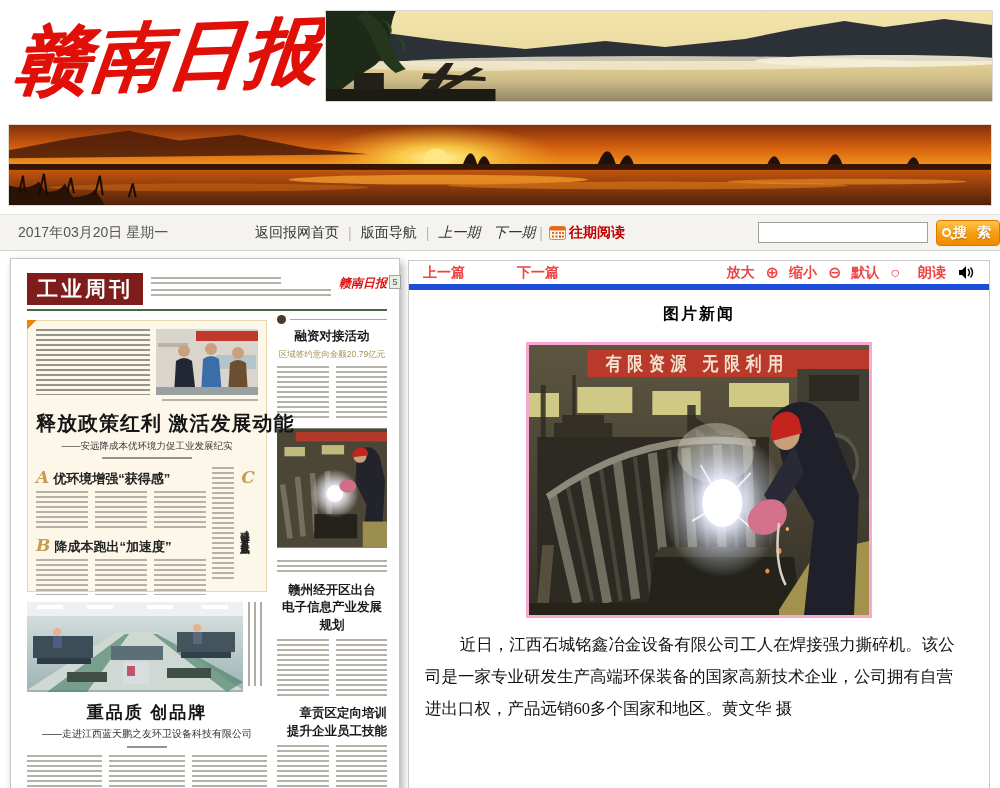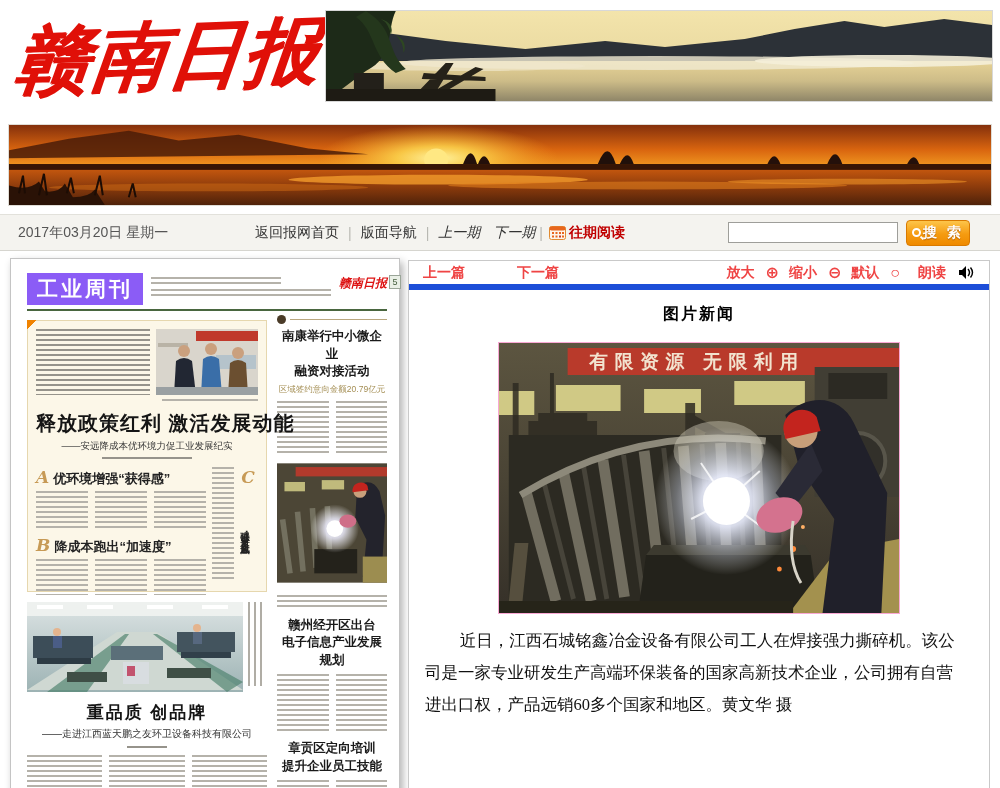--- a/index.html
+++ b/index.html
@@ -19,33 +19,33 @@
   
   #navbar { position:absolute; left:0; top:214px; width:1000px; height:37px; background:#f4f3ef;
     border-top:1px solid #e2e1db; border-bottom:1px solid #d6d5cf; display:flex; align-items:center; font-size:14px; color:#444; }
   #nav-date { margin-left:18px; width:210px; color:#555; }
   .navlinks { display:flex; align-items:center; margin-left:18px; }
   .navlink { color:#333; cursor:pointer; padding:0 9px; white-space:nowrap; }
   .navlink.nosep { padding-right:4px;font-style:italic; }
   .sep { color:#b8b8b2; }
   #past-reading { display:flex; align-items:center; margin-left:6px; cursor:pointer; }
   #past-reading .txt { color:#c00000; font-weight:bold; margin-left:3px; }
-  #searchzone { margin-left:auto; margin-right:30px; display:flex; align-items:center; }
+  #searchzone { margin-left:auto; display:flex; align-items:center; }
   #search-input { width:170px; height:21px; border:1px solid #9e9e9a; background:#fff; margin-right:8px; font-size:12px; padding:0 4px; }
   #search-btn { height:26px; width:64px; border:1px solid #d97a00; border-radius:4px; cursor:pointer;
     background:linear-gradient(#fdc54a,#f59b10 55%,#ef8a00); color:#fff; font-weight:bold; font-size:14px;
     display:flex; align-items:center; justify-content:center; text-shadow:0 1px 1px #b35f00; letter-spacing:3px; }
   #search-btn .mag { width:9px; height:9px; border:2px solid #fff; border-radius:50%; position:relative; margin-right:2px; flex:none; }
   #search-btn .mag::after { content:""; position:absolute; width:4px; height:2px; background:#fff; transform:rotate(45deg); left:6px; top:7px; }
 
   
   #thumb { position:absolute; left:10px; top:258px; width:390px; height:560px; background:#fff;
     border:1px solid #c4c4c4; box-shadow:3px 4px 8px rgba(0,0,0,.3); padding:14px 12px 0 16px; cursor:pointer; }
   .weekly-head { display:flex; align-items:flex-start; border-bottom:2px solid #49663f; padding-bottom:4px; }
-  .weekly-title { background:#8b5cf6; color:#fff; font-weight:bold; font-size:21px; letter-spacing:3px;
+  .weekly-title { background:#7f1d1d; color:#fff; font-weight:bold; font-size:21px; letter-spacing:3px;
     padding:5px 10px 6px; line-height:1; white-space:nowrap; }
   .weekly-meta { flex:1; margin:4px 8px 0 8px; }
   .mini-logo { display:flex; align-items:flex-start; margin-top:2px; }
   .mini-logo .red { color:#d11; font-weight:bold; font-style:italic; font-size:12px;
     font-family:"DejaVu Serif",serif; white-space:nowrap; }
   .mini-page { width:12px; height:14px; border:1px solid #9aa598; background:#e9efe6; font-size:9px;
     color:#46603f; text-align:center; line-height:13px; margin-left:2px; }
   .flines { background-image:repeating-linear-gradient(#b5b2aa 0 2px, transparent 2px 5px); }
   .flines.dark { background-image:repeating-linear-gradient(#96938b 0 2px, transparent 2px 5px); }
   .fcols { display:flex; gap:7px; }
@@ -91,21 +91,21 @@
 
   
   #panel { position:absolute; left:408px; top:260px; width:582px; height:560px; background:#fff; border:1px solid #c9c9c9; }
   #toolbar { height:29px; display:flex; align-items:center; border-bottom:6px solid #1d4ed8; padding:0 14px; font-size:14px; color:#ef4444;font-weight:bold; }
   .tb-link { cursor:pointer; margin-right:52px; }
   #tools { margin-left:auto; display:flex; align-items:center; }
   .tool { display:flex; align-items:center; cursor:pointer; margin-left:10px;gap:9px; }
   .tool .ticon { font-size:16px; margin-left:2px; line-height:1; }
   .tool svg { margin-left:3px; }
   #article-title { text-align:center; font-size:16px; font-weight:bold; color:#000; margin-top:14px; letter-spacing:2px; }
-  #photo-wrap { width:402px; margin:17px auto 0; border:1px solid #f9a8d4; }
+  #photo-wrap { width:346px; margin:17px auto 0; border:3px solid #f9a8d4; }
   #photo-wrap svg { display:block; width:100%; height:270px; }
   #caption { margin:11px 22px 0 16px; font-family:"Liberation Serif","DejaVu Serif",serif;
     font-size:16.5px; line-height:1.95; color:#111; text-indent:2.1em; }
 </style>
 </head>
 <body>
 
 <div id="page">
 
   <div id="logo">
@@ -329,21 +329,20 @@
             <div class="flines"></div>
           </div>
       </div>
 
       <div class="thumb-right">
         <div class="rc-icon">
             <span class="dot"></span>
             <span class="bar"></span>
           </div>
         <div class="rc-head">
-          <div>南康举行中小微企业</div>
           <div>融资对接活动</div>
         </div>
         <div class="rc-sub">区域签约意向金额20.79亿元</div>
         <div class="rc-text fcols" style="height:52px;">
             <div class="flines"></div>
             <div class="flines"></div>
           </div>
 
         <svg class="mini-welder" viewBox="0 0 118 128">
           <defs>
@@ -371,21 +370,21 @@
 
         <div class="rc-head" style="margin-top:8px;">
           <div>赣州经开区出台</div>
           <div>电子信息产业发展规划</div>
         </div>
         <div class="rc-text fcols" style="height:58px;">
             <div class="flines"></div>
             <div class="flines"></div>
           </div>
 
-        <div class="rc-head" style="margin-top:8px;">
+        <div class="rc-head" style="margin-top:8px;text-align:right;">
           <div>章贡区定向培训</div>
           <div>提升企业员工技能</div>
         </div>
         <div class="rc-text fcols" style="height:60px;">
             <div class="flines"></div>
             <div class="flines"></div>
           </div>
       </div>
     </div>
   </div>

